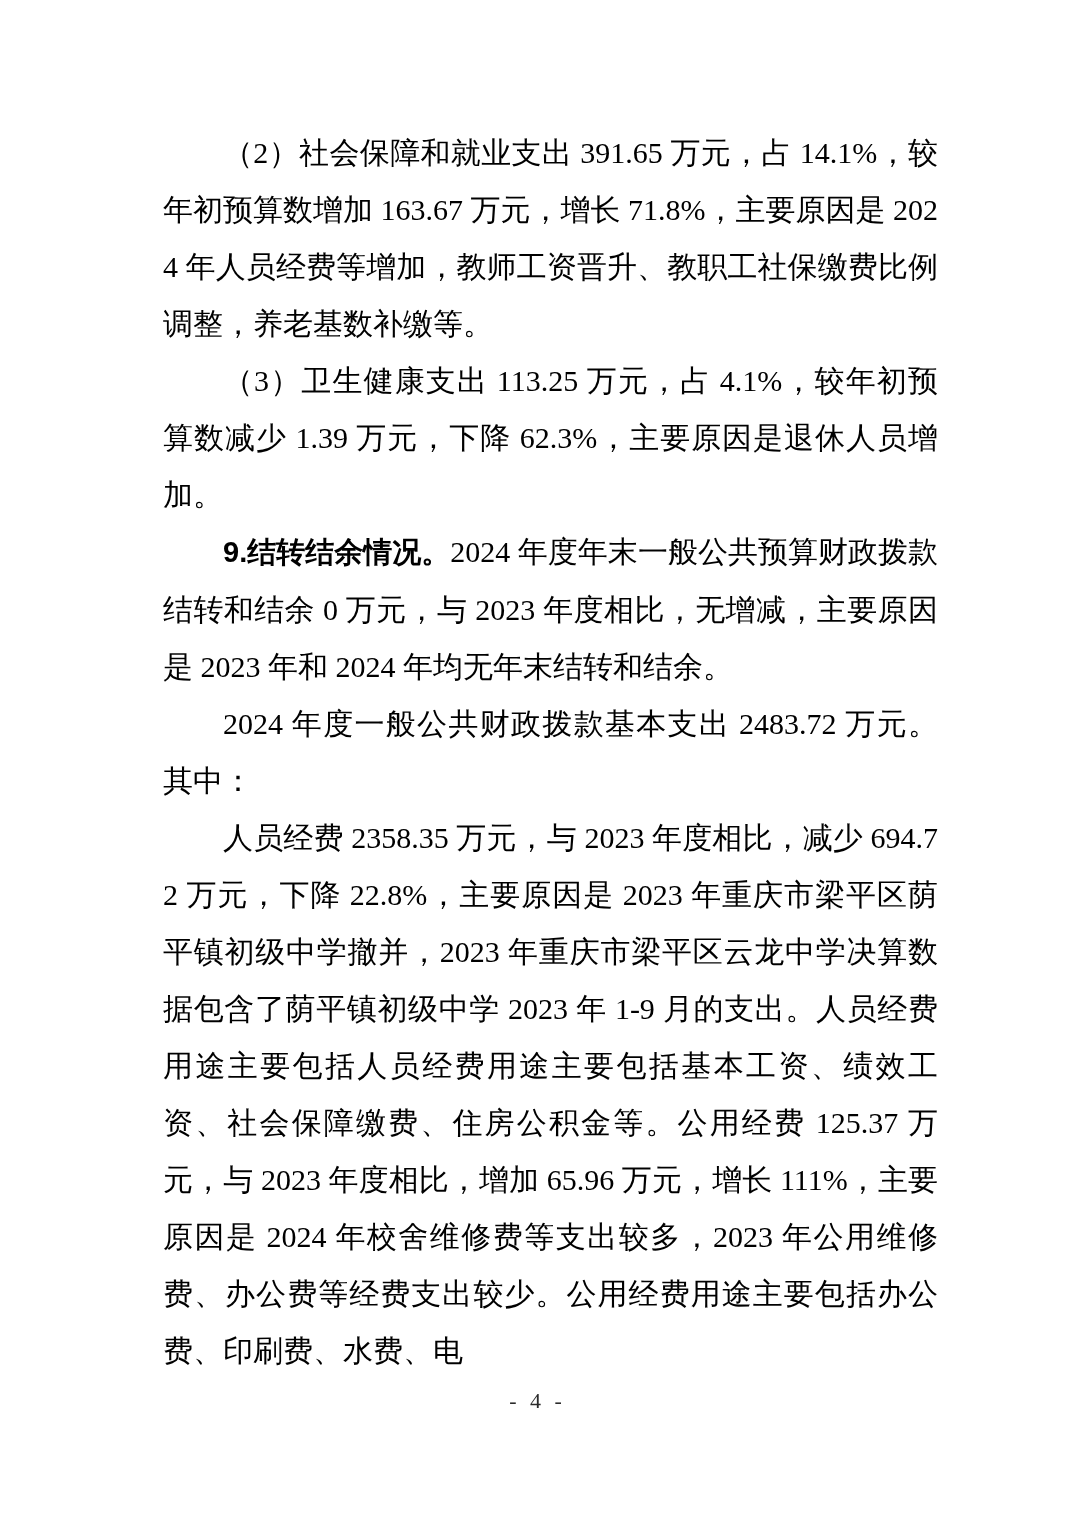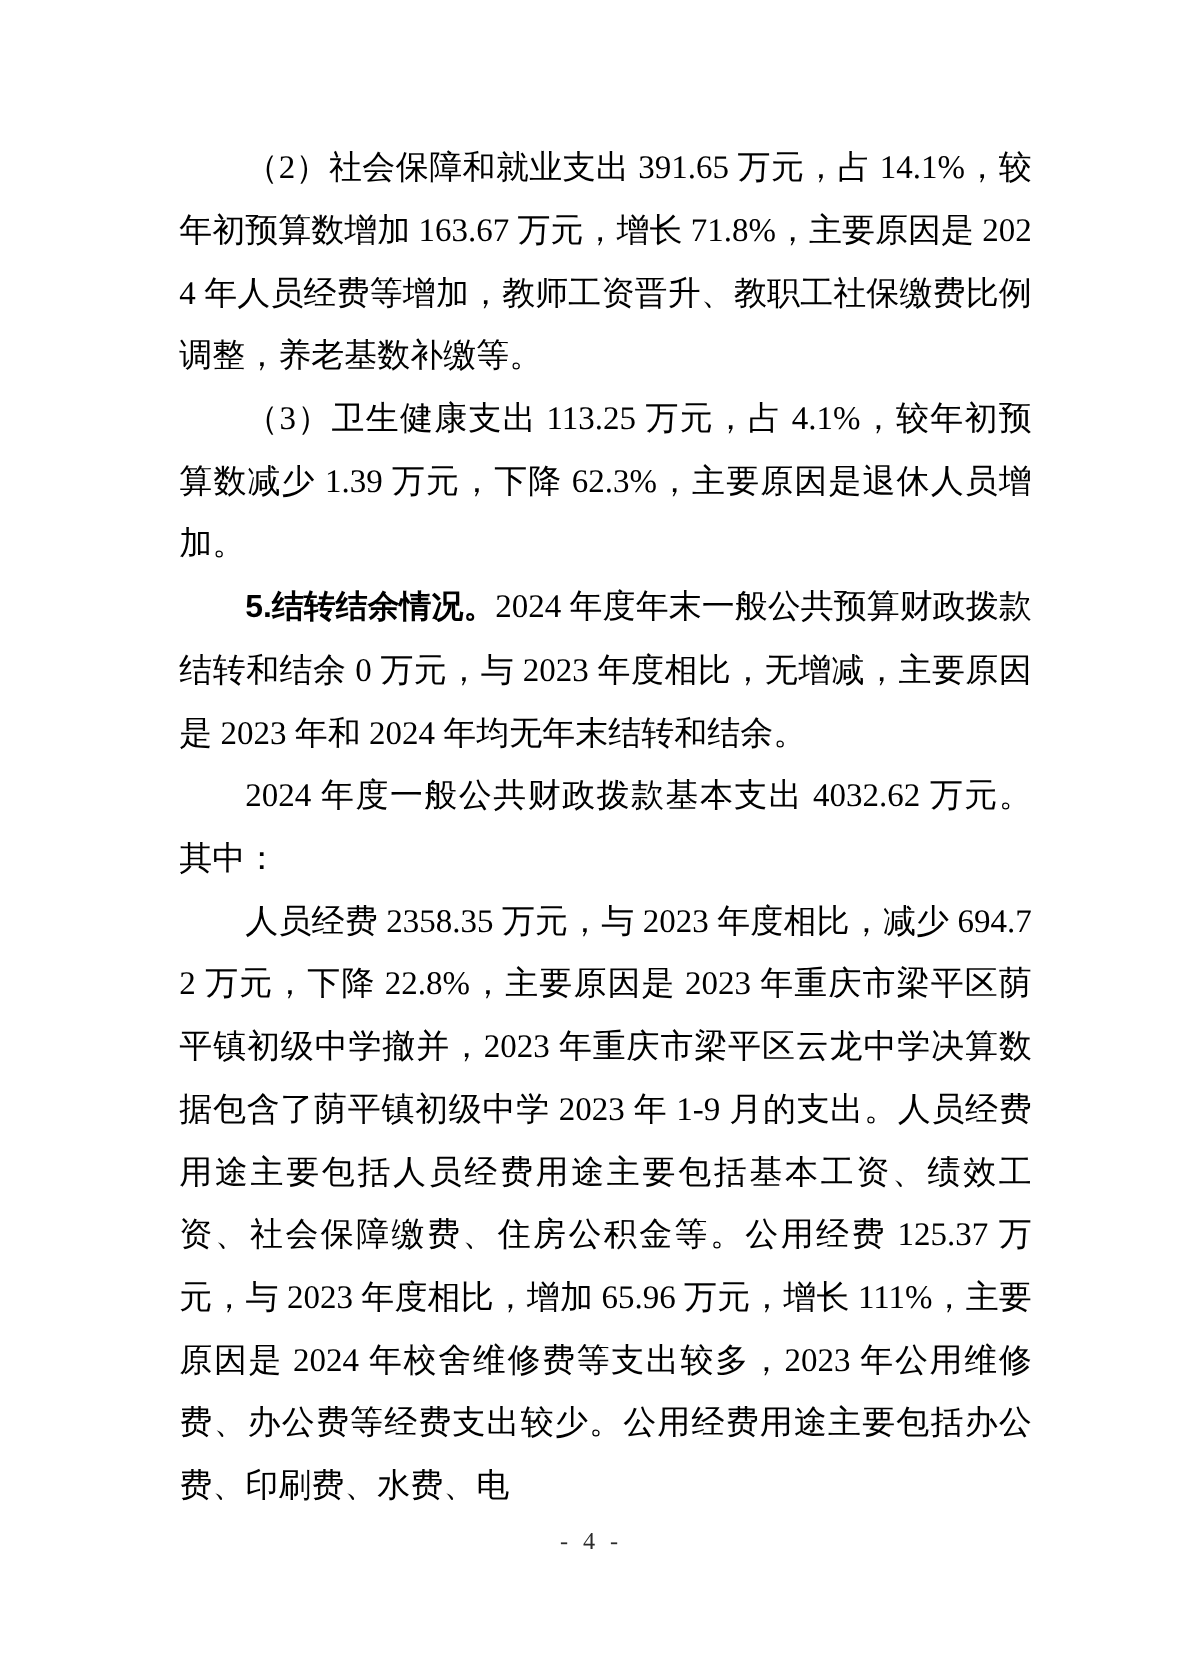--- a/index.html
+++ b/index.html
@@ -58,23 +58,23 @@
 <body>
 
 <div class="page">
   <div class="content">
 
     <p class="para">（2）社会保障和就业支出 391.65 万元，占 14.1%，较年初预算数增加 163.67 万元，增长 71.8%，主要原因是 2024 年人员经费等增加，教师工资晋升、教职工社保缴费比例调整，养老基数补缴等。</p>
 
     <p class="para">（3）卫生健康支出 113.25 万元，占 4.1%，较年初预算数减少 1.39 万元，下降 62.3%，主要原因是退休人员增加。</p>
 
 
-    <p class="para"><span class="lead-bold">5.结转结余情况。</span><span>2024 年度年末一般公共预算财政拨款结转和结余 0 万元，与 2023 年度相比，无增减，主要原因是 2023 年和 2024 年均无年末结转和结余。</span></p>
+    <p class="para"><span class="lead-bold">9.结转结余情况。</span><span>2024 年度年末一般公共预算财政拨款结转和结余 0 万元，与 2023 年度相比，无增减，主要原因是 2023 年和 2024 年均无年末结转和结余。</span></p>
 
 
-    <p class="para">2024 年度一般公共财政拨款基本支出 4032.62 万元。其中：</p>
+    <p class="para">2024 年度一般公共财政拨款基本支出 2483.72 万元。其中：</p>
 
     <p class="para">人员经费 2358.35 万元，与 2023 年度相比，减少 694.72 万元，下降 22.8%，主要原因是 2023 年重庆市梁平区荫平镇初级中学撤并，2023 年重庆市梁平区云龙中学决算数据包含了荫平镇初级中学 2023 年 1-9 月的支出。人员经费用途主要包括人员经费用途主要包括基本工资、绩效工资、社会保障缴费、住房公积金等。公用经费 125.37 万元，与 2023 年度相比，增加 65.96 万元，增长 111%，主要原因是 2024 年校舍维修费等支出较多，2023 年公用维修费、办公费等经费支出较少。公用经费用途主要包括办公费、印刷费、水费、电</p>
 
   </div>
 
   <div class="page-footer">- 4 -</div>
 </div>
 
 </body></html>

